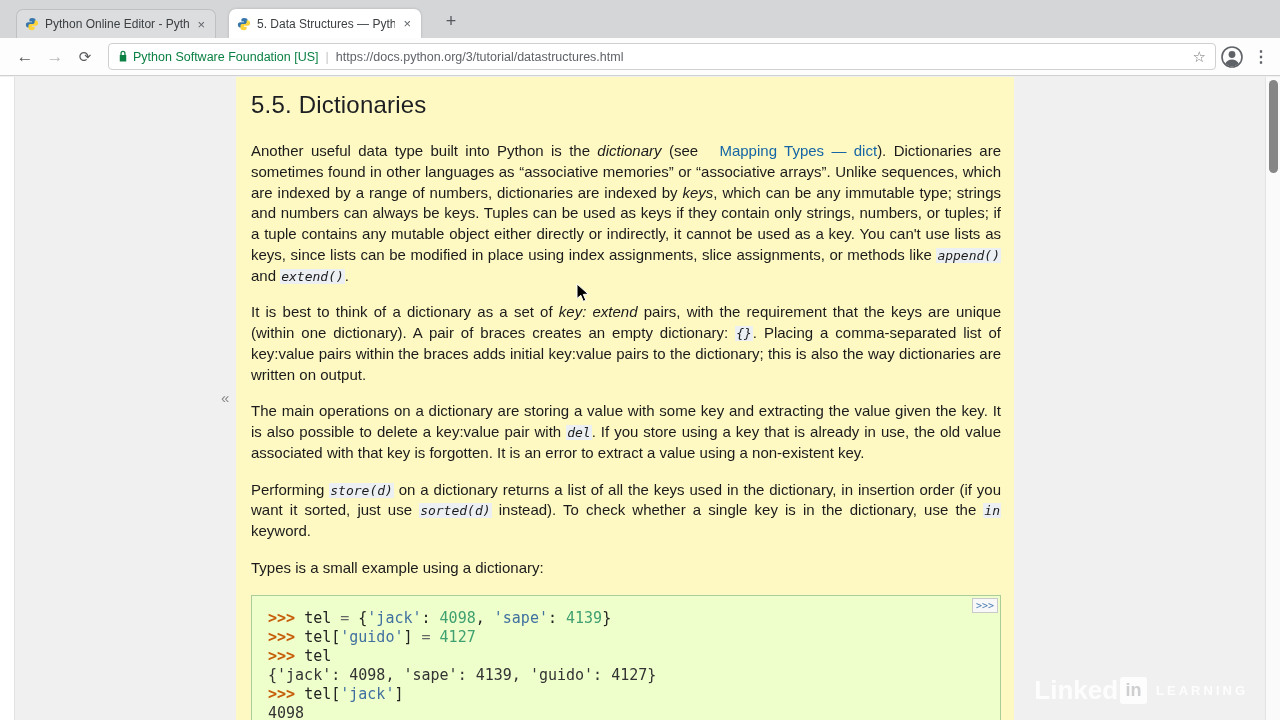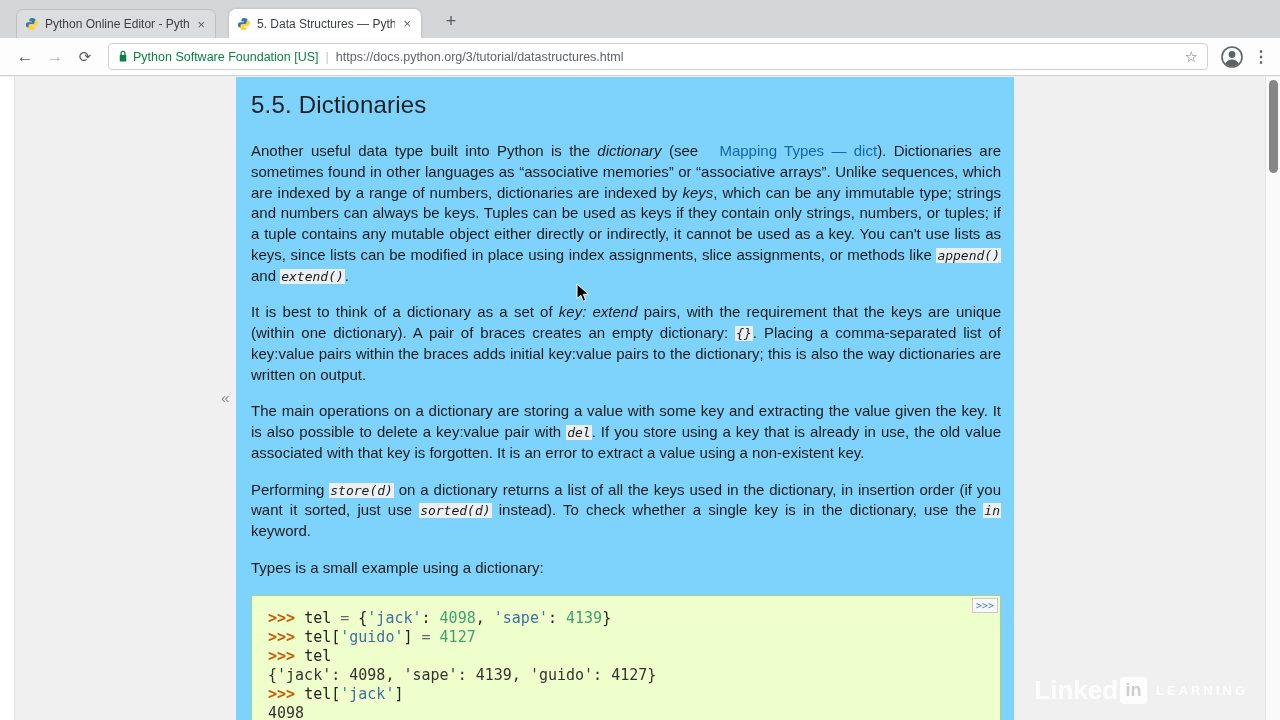--- a/index.html
+++ b/index.html
@@ -35,41 +35,41 @@
 
   .navbar {
     position:absolute; top:38px; left:0; right:0; height:38px;
     background:#fdfdfd; border-bottom:1px solid #cfd0d1;
     display:flex; align-items:center; padding:0 10px;
   }
   .navbtn { width:30px; text-align:center; font-size:17px; color:#585b5e; flex:0 0 auto; }
   .navbtn.fwd { color:#b6b8ba; }
   .navbtn.reload { font-size:15px; }
   .omnibox {
-    flex:1; height:27px; margin:0 8px 0 8px;
+    flex:1; height:27px; margin:0 0 0 8px;
     border:1px solid #d0d0d0; border-radius:4px; background:#fff;
     display:flex; align-items:center; padding:0 9px; font-size:12.5px;
     overflow:hidden;
   }
   .lock { display:flex; align-items:center; margin-right:5px; }
   .ev { color:#0b8043; white-space:nowrap; }
   .sep { color:#c6c6c6; margin:0 7px; }
   .url { color:#5f6368; flex:1; overflow:hidden; white-space:nowrap; }
   .star { color:#757575; font-size:15px; margin-left:8px; }
   .avatar { width:24px; height:24px; border-radius:50%; overflow:hidden; margin:0 8px 0 4px; flex:0 0 auto; }
   .menu { color:#5f6368; font-size:16px; width:18px; text-align:center; font-weight:bold; }
 
   
   .pagearea { position:absolute; top:77px; left:0; right:0; bottom:0; background:#f0f0f0; }
   .leftstrip { position:absolute; left:0; top:0; bottom:0; width:15px; background:#ffffff; border-right:1px solid #e1e1e1; }
   .collapse { position:absolute; left:221px; top:312px; color:#8a8a8a; font-size:15px; }
 
   .contentcol {
     position:absolute; left:236px; top:0; bottom:0; width:778px;
-    background:#7dd3fc; padding:12px 13px 0 15px; overflow:hidden;
+    background:#fef9c3; padding:12px 13px 0 15px; overflow:hidden;
   }
   .contentcol h1 {
     font-size:24px; font-weight:500; color:#1c1e21;
     margin:2px 0 22px; letter-spacing:.2px;
   }
   .contentcol p {
     font-size:15px; line-height:1.385; color:#1b1b1b;
     text-align:justify; margin:0 0 16px;
   }
   .contentcol p code {

